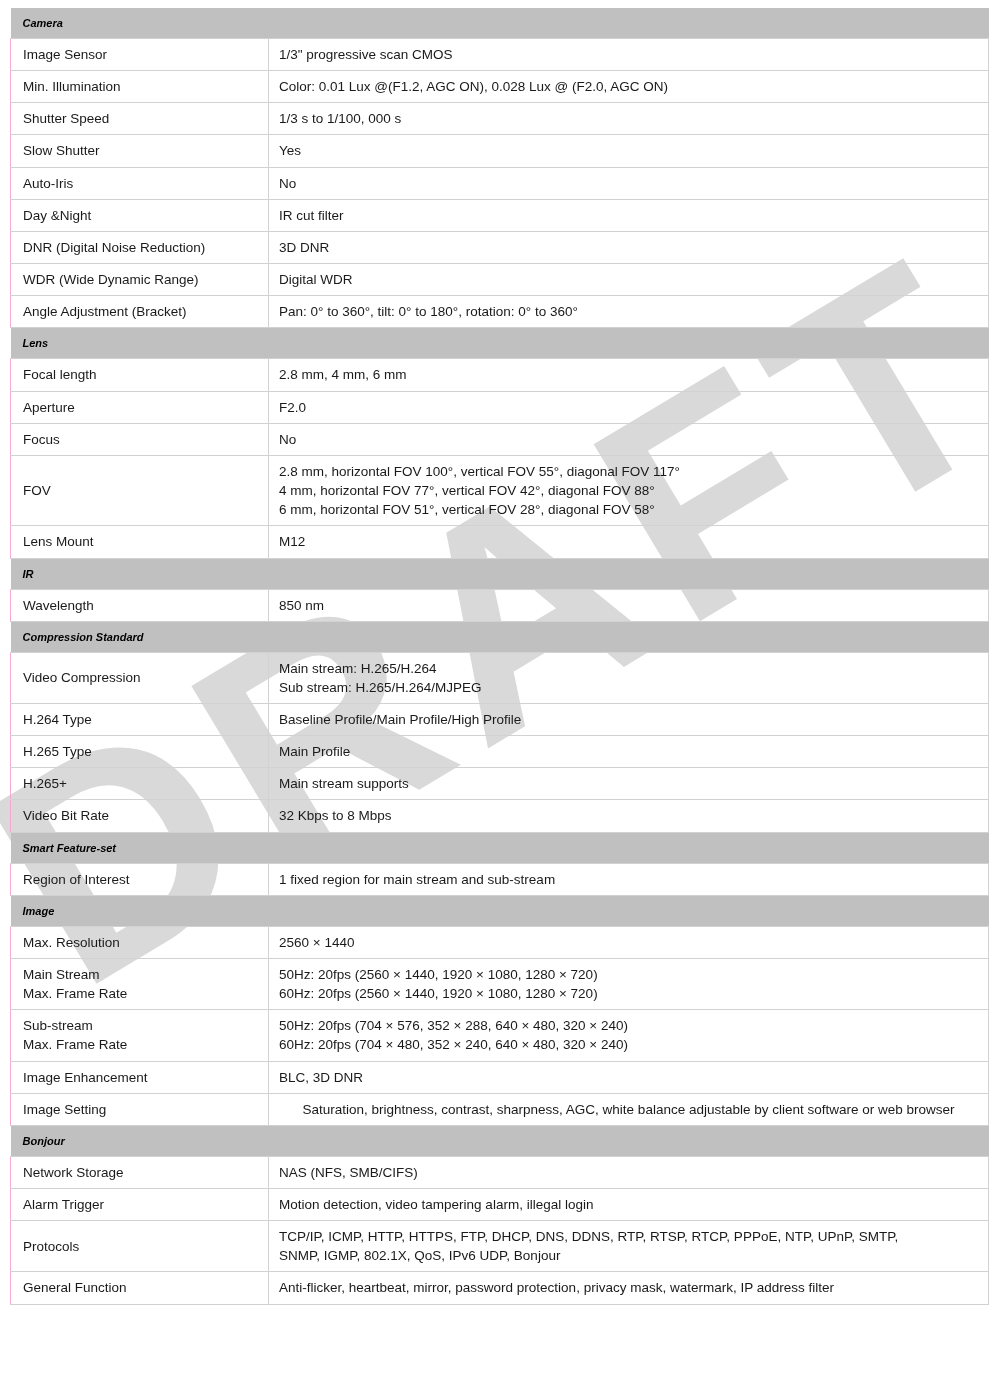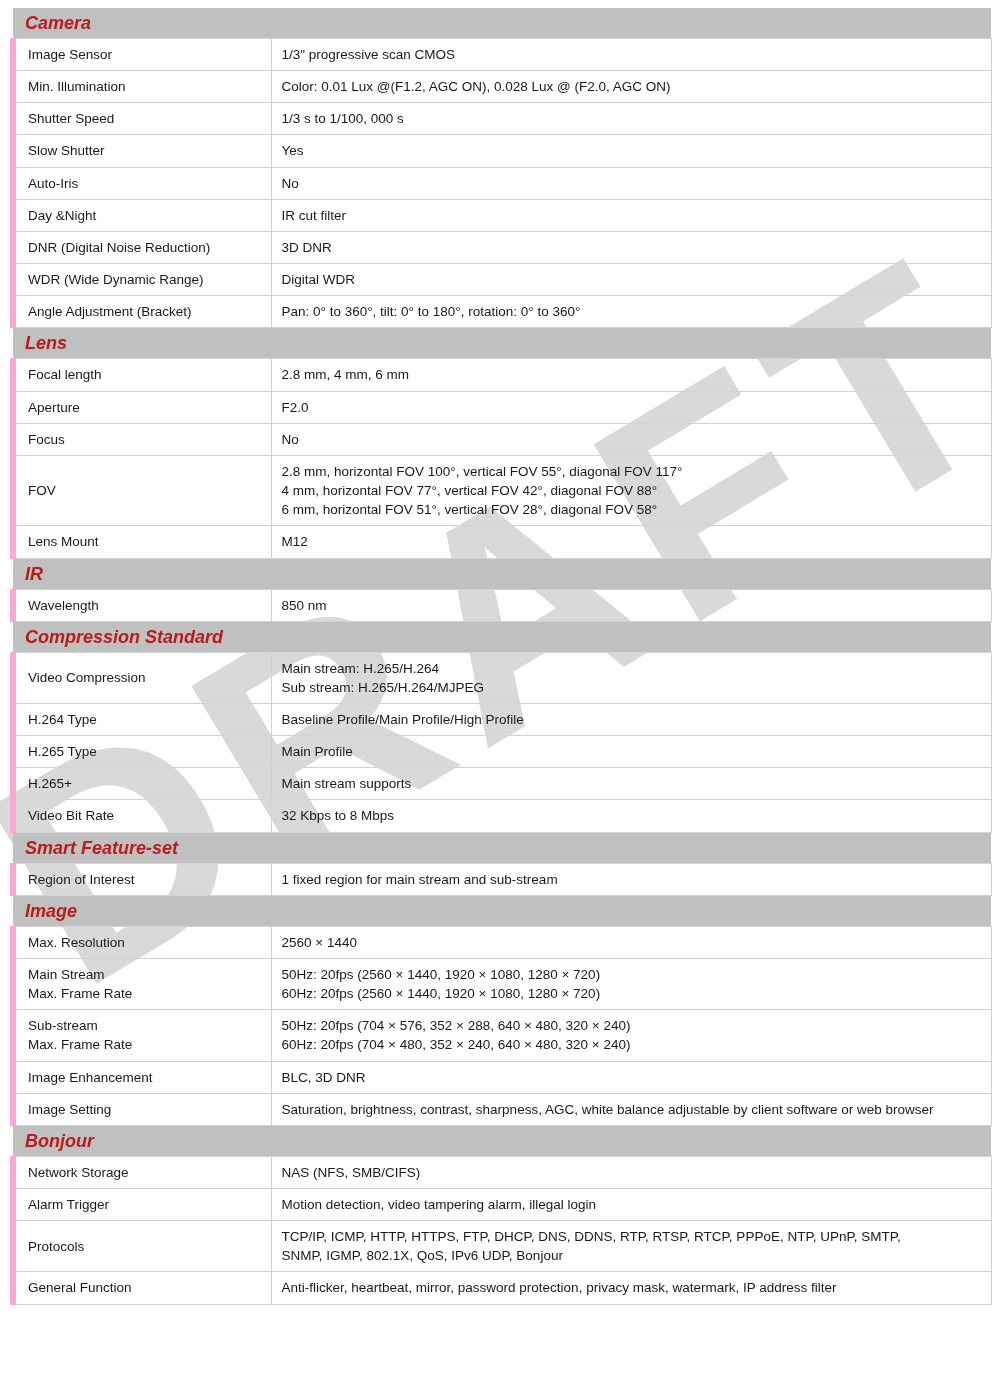--- a/index.html
+++ b/index.html
@@ -56,46 +56,46 @@
   }
 
   table.spec col.c-label { width: 258px; }
   table.spec col.c-value { width: 720px; }
 
   
   tr.section-row > td {
     background: #c0c0c0;
     font-style: italic;
     font-weight: bold;
-    font-size: 18px;
-    color: #b91c1c;
+    font-size: 11px;
+    color: #000000;
     padding: 5px 0 5px 12px;
     border: none;
     height: 20px;
     line-height: 20px;
   }
 
   tr.data-row > td {
     border: 1px solid #d2d2d2;
     background: transparent;
     font-size: 13.5px;
     line-height: 1.42;
     color: #1a1a1a;
     vertical-align: middle;
   }
   tr.data-row > td.label {
     padding: 6px 8px 6px 12px;
-    border-left: 6px solid #f9a8d4;
+    border-left: 1px solid #f9a8d4;
   }
   tr.data-row > td.value {
     padding: 6px 10px 6px 10px;
   }
 
   .cell-line { display: block; white-space: nowrap; }
-  .cell-line.wrapline { white-space: normal; }
+  .cell-line.wrapline { white-space: normal; text-align: center; }
 </style>
 </head>
 <body>
 
 <div id="watermark">
   <div class="draft-text">DRAFT</div>
 </div>
 
 <div id="spec-table-wrap">
   <table class="spec">

